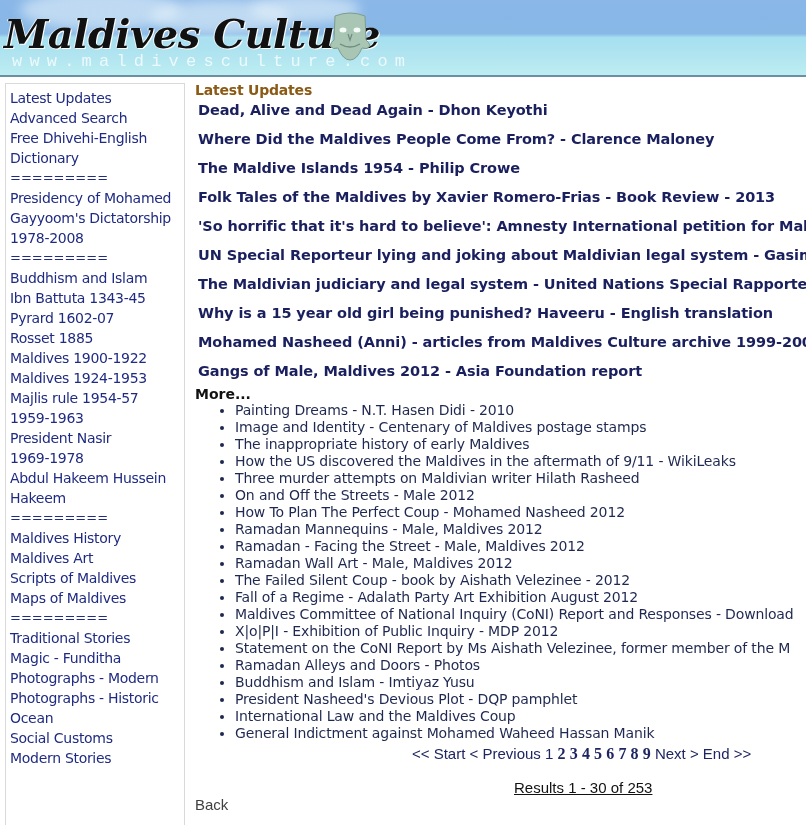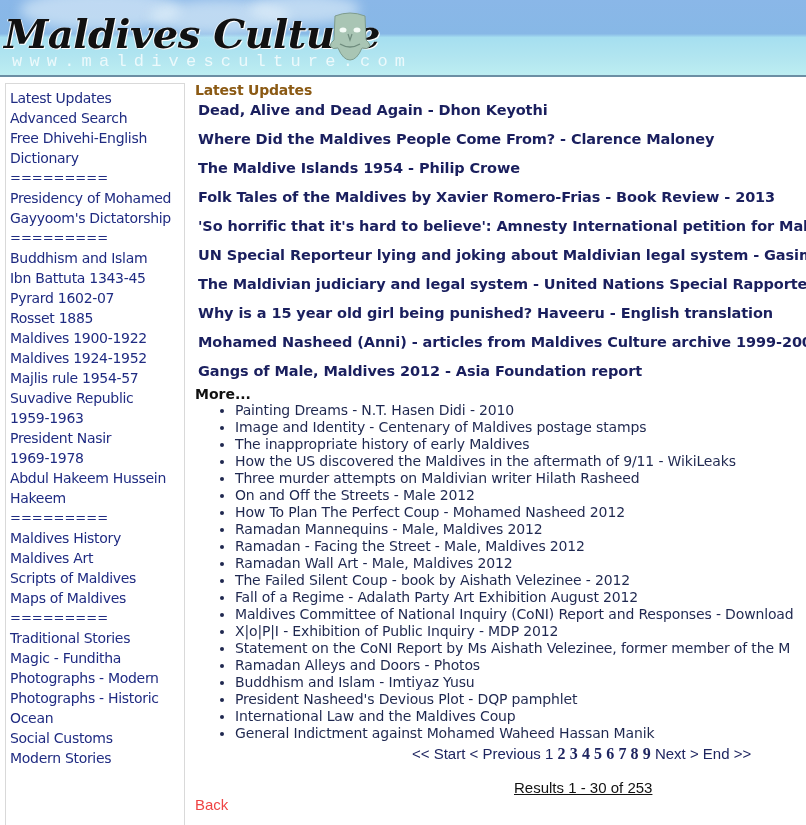--- a/index.html
+++ b/index.html
@@ -73,21 +73,21 @@
     white-space: nowrap;
   }
   .pager .pg { font-family: "Liberation Serif", serif; font-weight: bold; font-size: 16px; color: #1e2560; }
   .pager .cur { font-family: "Liberation Sans", sans-serif; font-weight: normal; }
   .results {
     position: absolute; left: 514px; top: 779px;
     font-family: "Liberation Sans", sans-serif; font-size: 15px; color: #111; text-decoration: underline;
   }
   .back {
     position: absolute; left: 195px; top: 796px;
-    font-family: "Liberation Sans", sans-serif; font-size: 15px; color: #ef4444;
+    font-family: "Liberation Sans", sans-serif; font-size: 15px; color: #404040;
   }
 </style>
 </head>
 <body>
 
 <div class="header">
   <div class="cloud" style="left:20px;top:-10px;width:160px;height:40px;"></div>
   <div class="cloud" style="left:150px;top:0px;width:140px;height:34px;"></div>
   <div class="cloud" style="left:250px;top:-6px;width:110px;height:30px;"></div>
   <div class="logo-title">Maldives Culture</div>
@@ -104,29 +104,29 @@
 
 <nav class="sidebar">
   <ul id="sidebar-list">
       <li>Latest Updates</li>
       <li>Advanced Search</li>
       <li>Free Dhivehi-English</li>
       <li>Dictionary</li>
       <li class="sep">=========</li>
       <li>Presidency of Mohamed</li>
       <li>Gayyoom's Dictatorship</li>
+      <li>1978-2008</li>
       <li class="sep">=========</li>
       <li>Buddhism and Islam</li>
       <li>Ibn Battuta 1343-45</li>
       <li>Pyrard 1602-07</li>
       <li>Rosset 1885</li>
       <li>Maldives 1900-1922</li>
-      <li>Maldives 1924-1952</li>
+      <li>Maldives 1924-1953</li>
       <li>Majlis rule 1954-57</li>
-      <li>Suvadive Republic</li>
       <li>1959-1963</li>
       <li>President Nasir</li>
       <li>1969-1978</li>
       <li>Abdul Hakeem Hussein</li>
       <li>Hakeem</li>
       <li class="sep">=========</li>
       <li>Maldives History</li>
       <li>Maldives Art</li>
       <li>Scripts of Maldives</li>
       <li>Maps of Maldives</li>

